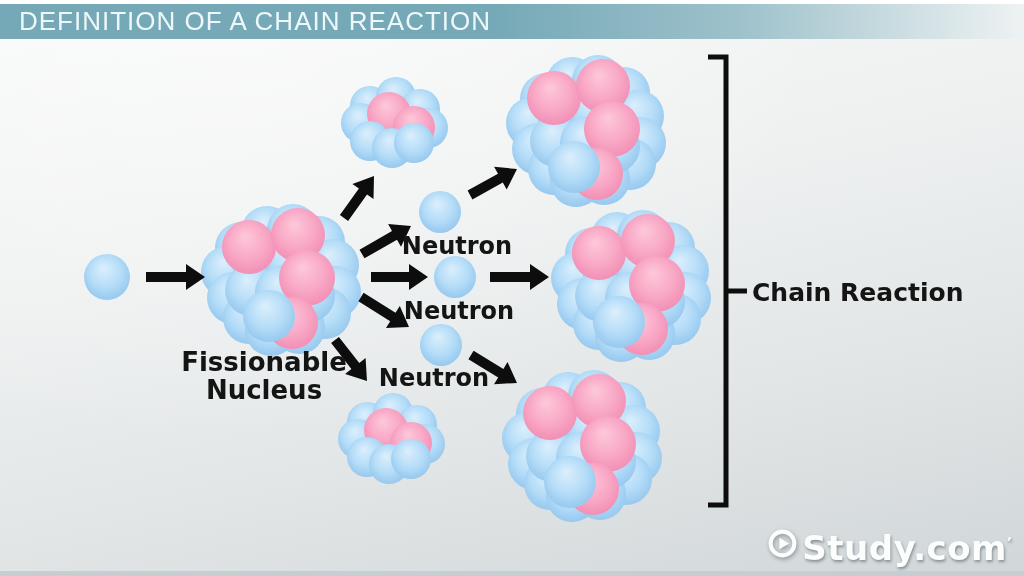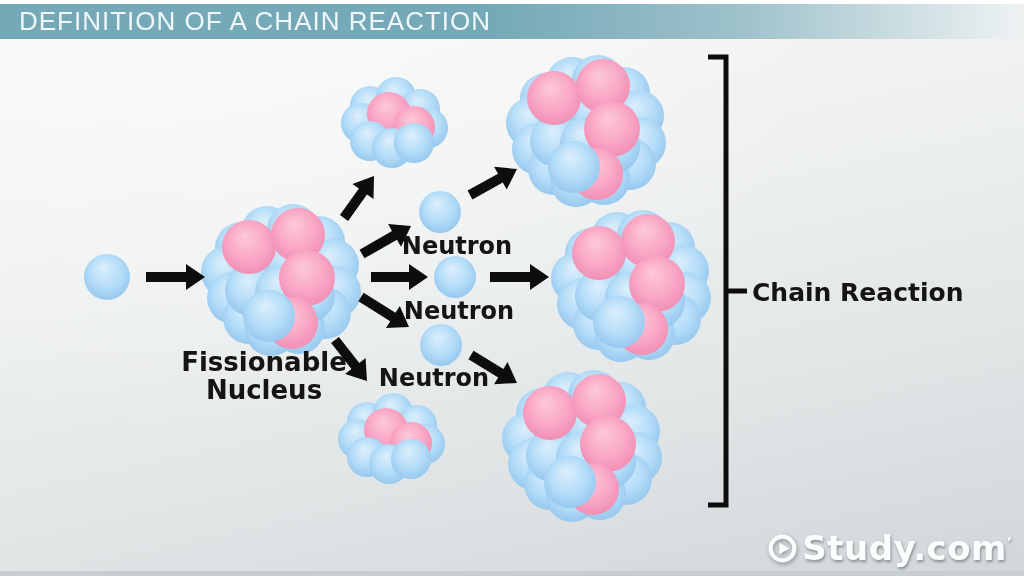--- a/index.html
+++ b/index.html
@@ -37,21 +37,21 @@
     white-space:nowrap;
   }
   #scene{position:absolute;top:0;left:0;}
   text.diagram-label{
     font-family:"DejaVu Sans","Liberation Sans",sans-serif;
     font-weight:700;
     fill:#141414;
   }
   #watermark{
     position:absolute;right:12px;bottom:8px;
-    display:flex;align-items:center;
+    display:flex;align-items:flex-start;
     color:#fcfdfd;
     text-shadow:1px 2px 3px rgba(120,131,136,0.85);
   }
   #watermark .brand{
     font-size:34px;font-weight:700;letter-spacing:0.5px;
     font-family:"DejaVu Sans","Liberation Sans",sans-serif;
   }
   #watermark .tm{
     font-size:13px;font-weight:700;align-self:flex-start;margin-top:6px;
   }

